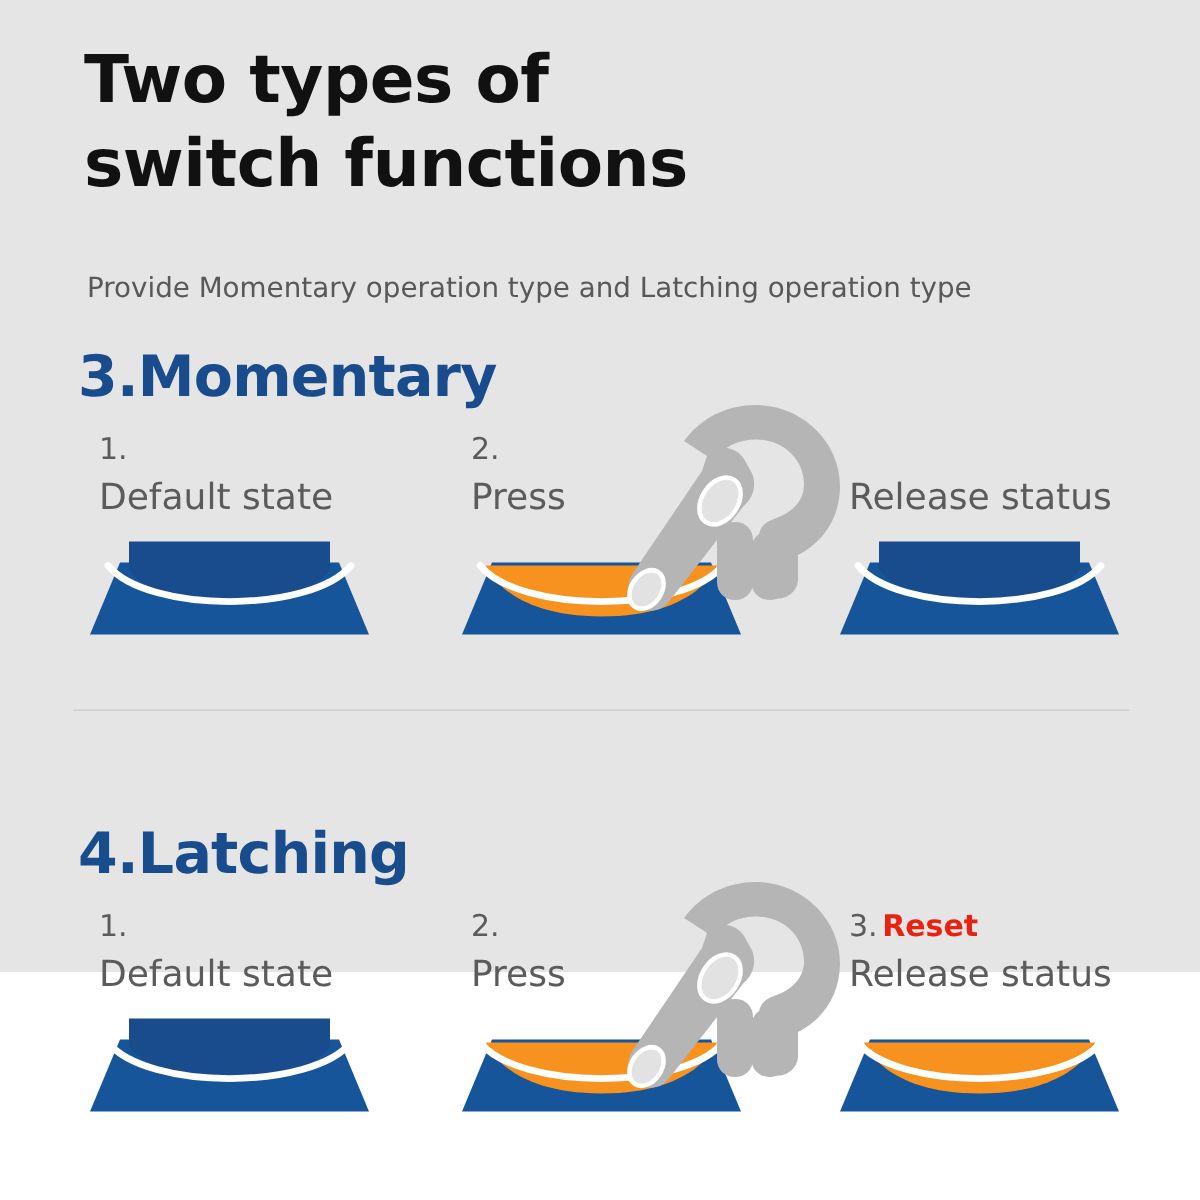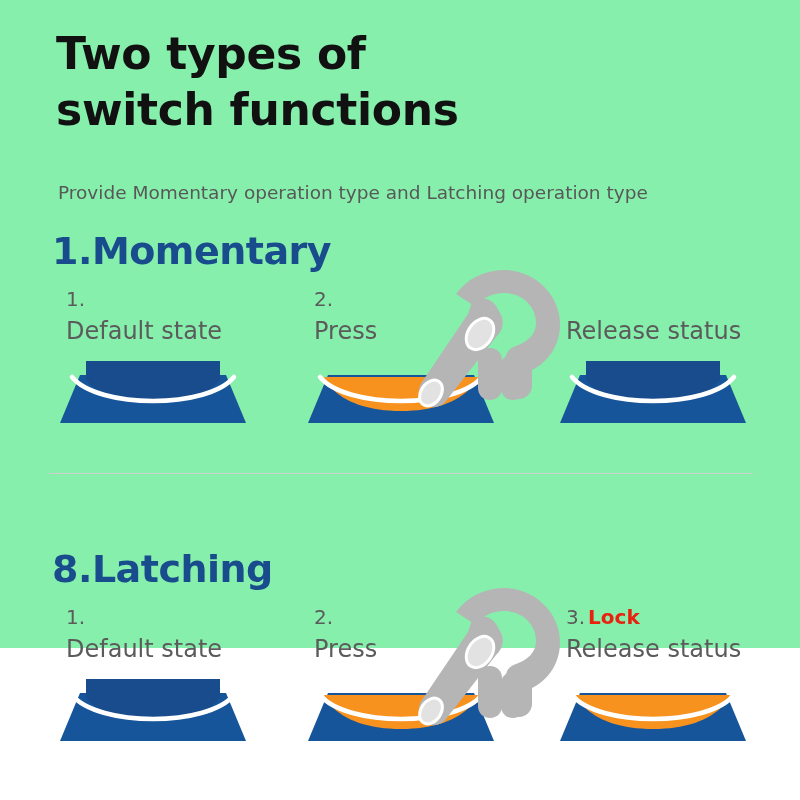--- a/index.html
+++ b/index.html
@@ -9,21 +9,21 @@
     height: 800px;
     background: #ffffff;
     font-family: "DejaVu Sans", "Liberation Sans", sans-serif;
     overflow: hidden;
   }
 
   #page {
     position: relative;
     width: 800px;
     height: 648px;
-    background: #86efac;
+    background: #e5e5e5;
   }
 
   
   .page-title {
     position: absolute;
     left: 56px;
     top: 26px;
     width: 700px;
     font-size: 44px;
     line-height: 56px;
@@ -132,21 +132,21 @@
 <div id="page">
 
   <div class="page-title">Two types of
 switch functions</div>
 
   <div class="page-subtitle">Provide Momentary operation type and Latching operation type</div>
 
   <div id="section-divider"></div>
 
   <div class="section" id="section-momentary">
-    <div class="section-heading">1.Momentary</div>
+    <div class="section-heading">3.Momentary</div>
     <div class="steps" id="steps-momentary">
         <div class="step step-col-0">
           <div class="step-label"><span class="num">1.</span></div>
           <div class="step-sub">Default state</div>
           <div class="switch-wrap">
             <svg viewBox="0 0 210 72" xmlns="http://www.w3.org/2000/svg">
               <path d="M12,66 L32,18 L178,18 L198,66 Z" fill="#17559A"></path>
               <path d="M38,4 L172,4 L172,22 C172,22 160,46 105,46 C50,46 38,22 38,22 Z" fill="#194C8C"></path>
               <path d="M24,20 C50,52 160,52 186,20" fill="none" stroke="#ffffff" stroke-width="4.5" stroke-linecap="round"></path>
             </svg>
@@ -184,21 +184,21 @@
               <path d="M12,66 L32,18 L178,18 L198,66 Z" fill="#17559A"></path>
               <path d="M38,4 L172,4 L172,22 C172,22 160,46 105,46 C50,46 38,22 38,22 Z" fill="#194C8C"></path>
               <path d="M24,20 C50,52 160,52 186,20" fill="none" stroke="#ffffff" stroke-width="4.5" stroke-linecap="round"></path>
             </svg>
           </div>
         </div>
       </div>
   </div>
 
   <div class="section" id="section-latching">
-    <div class="section-heading">8.Latching</div>
+    <div class="section-heading">4.Latching</div>
     <div class="steps" id="steps-latching">
         <div class="step step-col-0">
           <div class="step-label"><span class="num">1.</span></div>
           <div class="step-sub">Default state</div>
           <div class="switch-wrap">
             <svg viewBox="0 0 210 72" xmlns="http://www.w3.org/2000/svg">
               <path d="M12,66 L32,18 L178,18 L198,66 Z" fill="#17559A"></path>
               <path d="M38,4 L172,4 L172,22 C172,22 160,46 105,46 C50,46 38,22 38,22 Z" fill="#194C8C"></path>
               <path d="M24,20 C50,52 160,52 186,20" fill="none" stroke="#ffffff" stroke-width="4.5" stroke-linecap="round"></path>
             </svg>
@@ -223,21 +223,21 @@
                 <path d="M60,40 C68,34 79,36 84,44 L88,51 C93,59 91,69 84,75 L34,139 C29,146 19,147 13,142 C6,137 5,127 10,120 L56,52 Z"></path>
               </g>
               <g fill="#E2E2E2" stroke="#ffffff" stroke-width="3">
                 <ellipse cx="68" cy="72" rx="12" ry="17" transform="rotate(34 68 72)"></ellipse>
                 <ellipse cx="19" cy="131" rx="10" ry="14" transform="rotate(34 19 131)"></ellipse>
               </g>
             </svg>
           </div>
         </div>
         <div class="step step-col-2">
-          <div class="step-label"><span class="num">3.</span><span class="kw kw-lock">Lock</span></div>
+          <div class="step-label"><span class="num">3.</span><span class="kw kw-lock">Reset</span></div>
           <div class="step-sub">Release status</div>
           <div class="switch-wrap">
             <svg viewBox="0 0 210 72" xmlns="http://www.w3.org/2000/svg">
               <path d="M12,66 L32,18 L178,18 L198,66 Z" fill="#17559A"></path>
               <path d="M28,20 L182,20 C182,20 170,54 105,54 C40,54 28,20 28,20 Z" fill="#F7921E"></path>
               <path d="M24,20 C50,52 160,52 186,20" fill="none" stroke="#ffffff" stroke-width="4.5" stroke-linecap="round"></path>
             </svg>
           </div>
         </div>
       </div>

